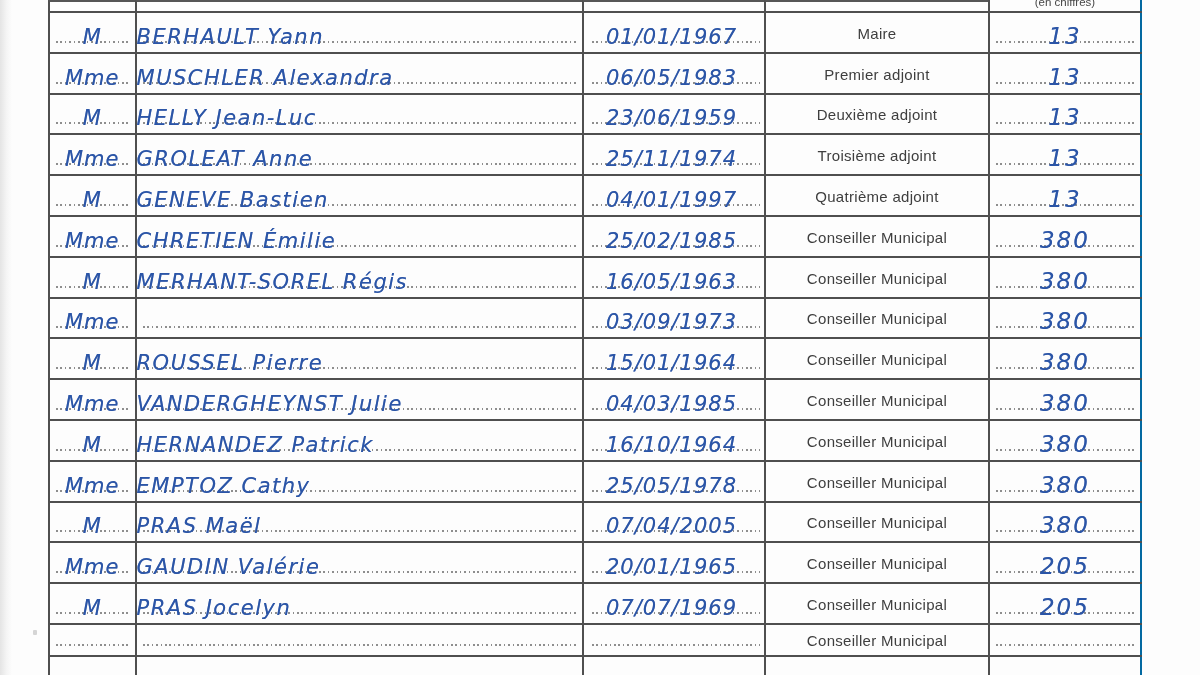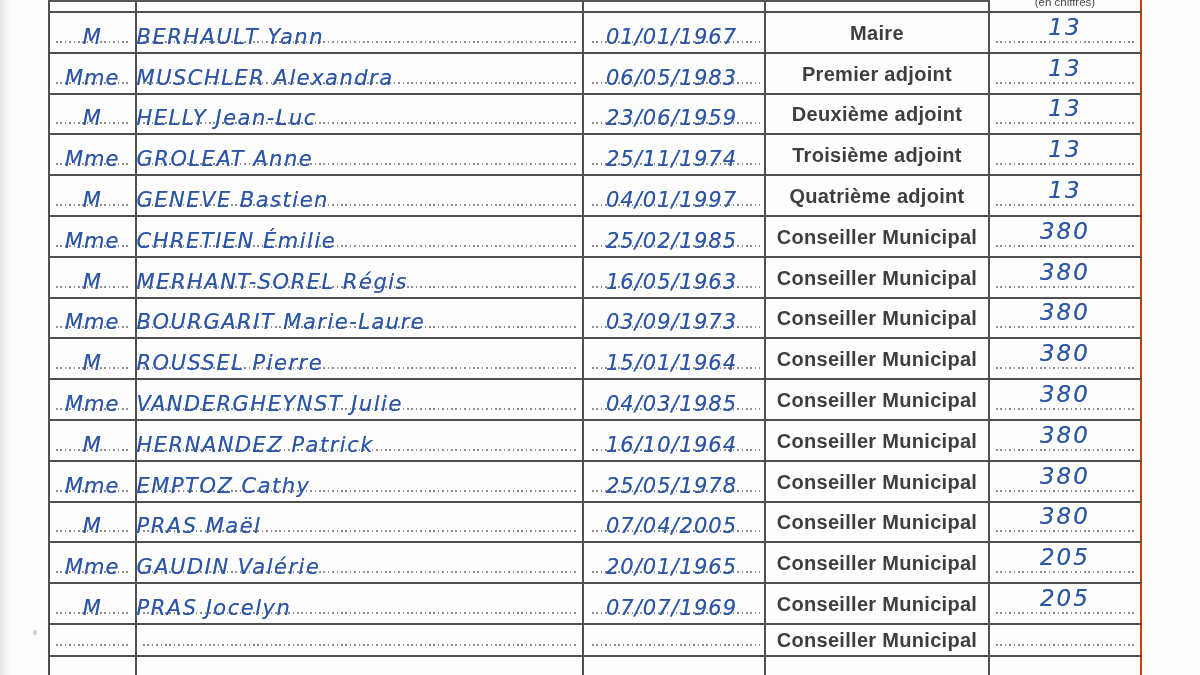--- a/index.html
+++ b/index.html
@@ -33,21 +33,21 @@
     display:flex; height:40.8px; border-bottom:2px solid #4f4f4f;
   }
   .row-sliver { height:13px; }
   .row-empty  { height:32px; }
   .row-partial{ height:18px; border-bottom:none; }
 
   .cell {
     position:relative; border-left:2px solid #4f4f4f;
     display:flex; align-items:flex-end; overflow:visible;
   }
-  .cell:last-child { border-right:2px solid #c2410c; }
+  .cell:last-child { border-right:2px solid #0369a1; }
   .c-civ  { width:87px;  justify-content:center; }
   .c-name { width:450px; justify-content:flex-start; padding-left:0; }
   .c-dob  { width:183px; justify-content:flex-start; padding-left:22px; }
   .c-fn   { width:225px; align-items:center; justify-content:center; }
   .c-num  { width:155px; justify-content:center; }
 
   .dotline {
     position:absolute; left:6px; right:6px; bottom:9px; height:2px;
     background:repeating-linear-gradient(90deg,#8e8e8e 0 1.6px,rgba(0,0,0,0) 1.6px 4.4px);
   }
@@ -58,26 +58,26 @@
     font-family:"DejaVu Sans", sans-serif;
     font-style:italic;
     color:#2b55a7;
     padding-bottom:3px;
     white-space:nowrap;
     text-shadow:0 0 .5px rgba(43,85,167,.6);
   }
   .hw-civ  { font-size:21px; letter-spacing:1px; }
   .hw-name { font-size:21px; letter-spacing:1.5px; }
   .hw-dob  { font-size:21px; letter-spacing:1px; }
-  .hw-num  { font-size:23px; letter-spacing:2px; padding-bottom:12px; }
+  .hw-num  { font-size:23px; letter-spacing:2px; padding-bottom:3px; }
 
   .print {
     font-family:"Liberation Sans", sans-serif;
-    color:#3e3e3e; font-size:20px; letter-spacing:.3px;
-    position:relative; top:1px;font-weight:bold;
+    color:#3e3e3e; font-size:15px; letter-spacing:.3px;
+    position:relative; top:1px;
   }
 
   
   .sliver-cell { align-items:flex-start; justify-content:center; overflow:hidden; }
   .sliver-top-line { border-top:2px solid #565656; }
   .sliver-caption {
     position:relative; top:-4px;
     font-size:11.5px; color:#474747;
     font-family:"Liberation Sans", sans-serif;
   }
@@ -243,21 +243,20 @@
       <div class="dotline"></div>
       <span class="hw hw-num">380</span>
     </div>
   </div><div class="row">
     <div class="cell c-civ">
       <div class="dotline"></div>
       <span class="hw hw-civ">Mme</span>
     </div>
     <div class="cell c-name">
       <div class="dotline"></div>
-      <span class="hw hw-name">BOURGARIT Marie-Laure</span>
     </div>
     <div class="cell c-dob">
       <div class="dotline"></div>
       <span class="hw hw-dob">03/09/1973</span>
     </div>
     <div class="cell c-fn">
       <span class="print">Conseiller Municipal</span>
     </div>
     <div class="cell c-num">
       <div class="dotline"></div>

